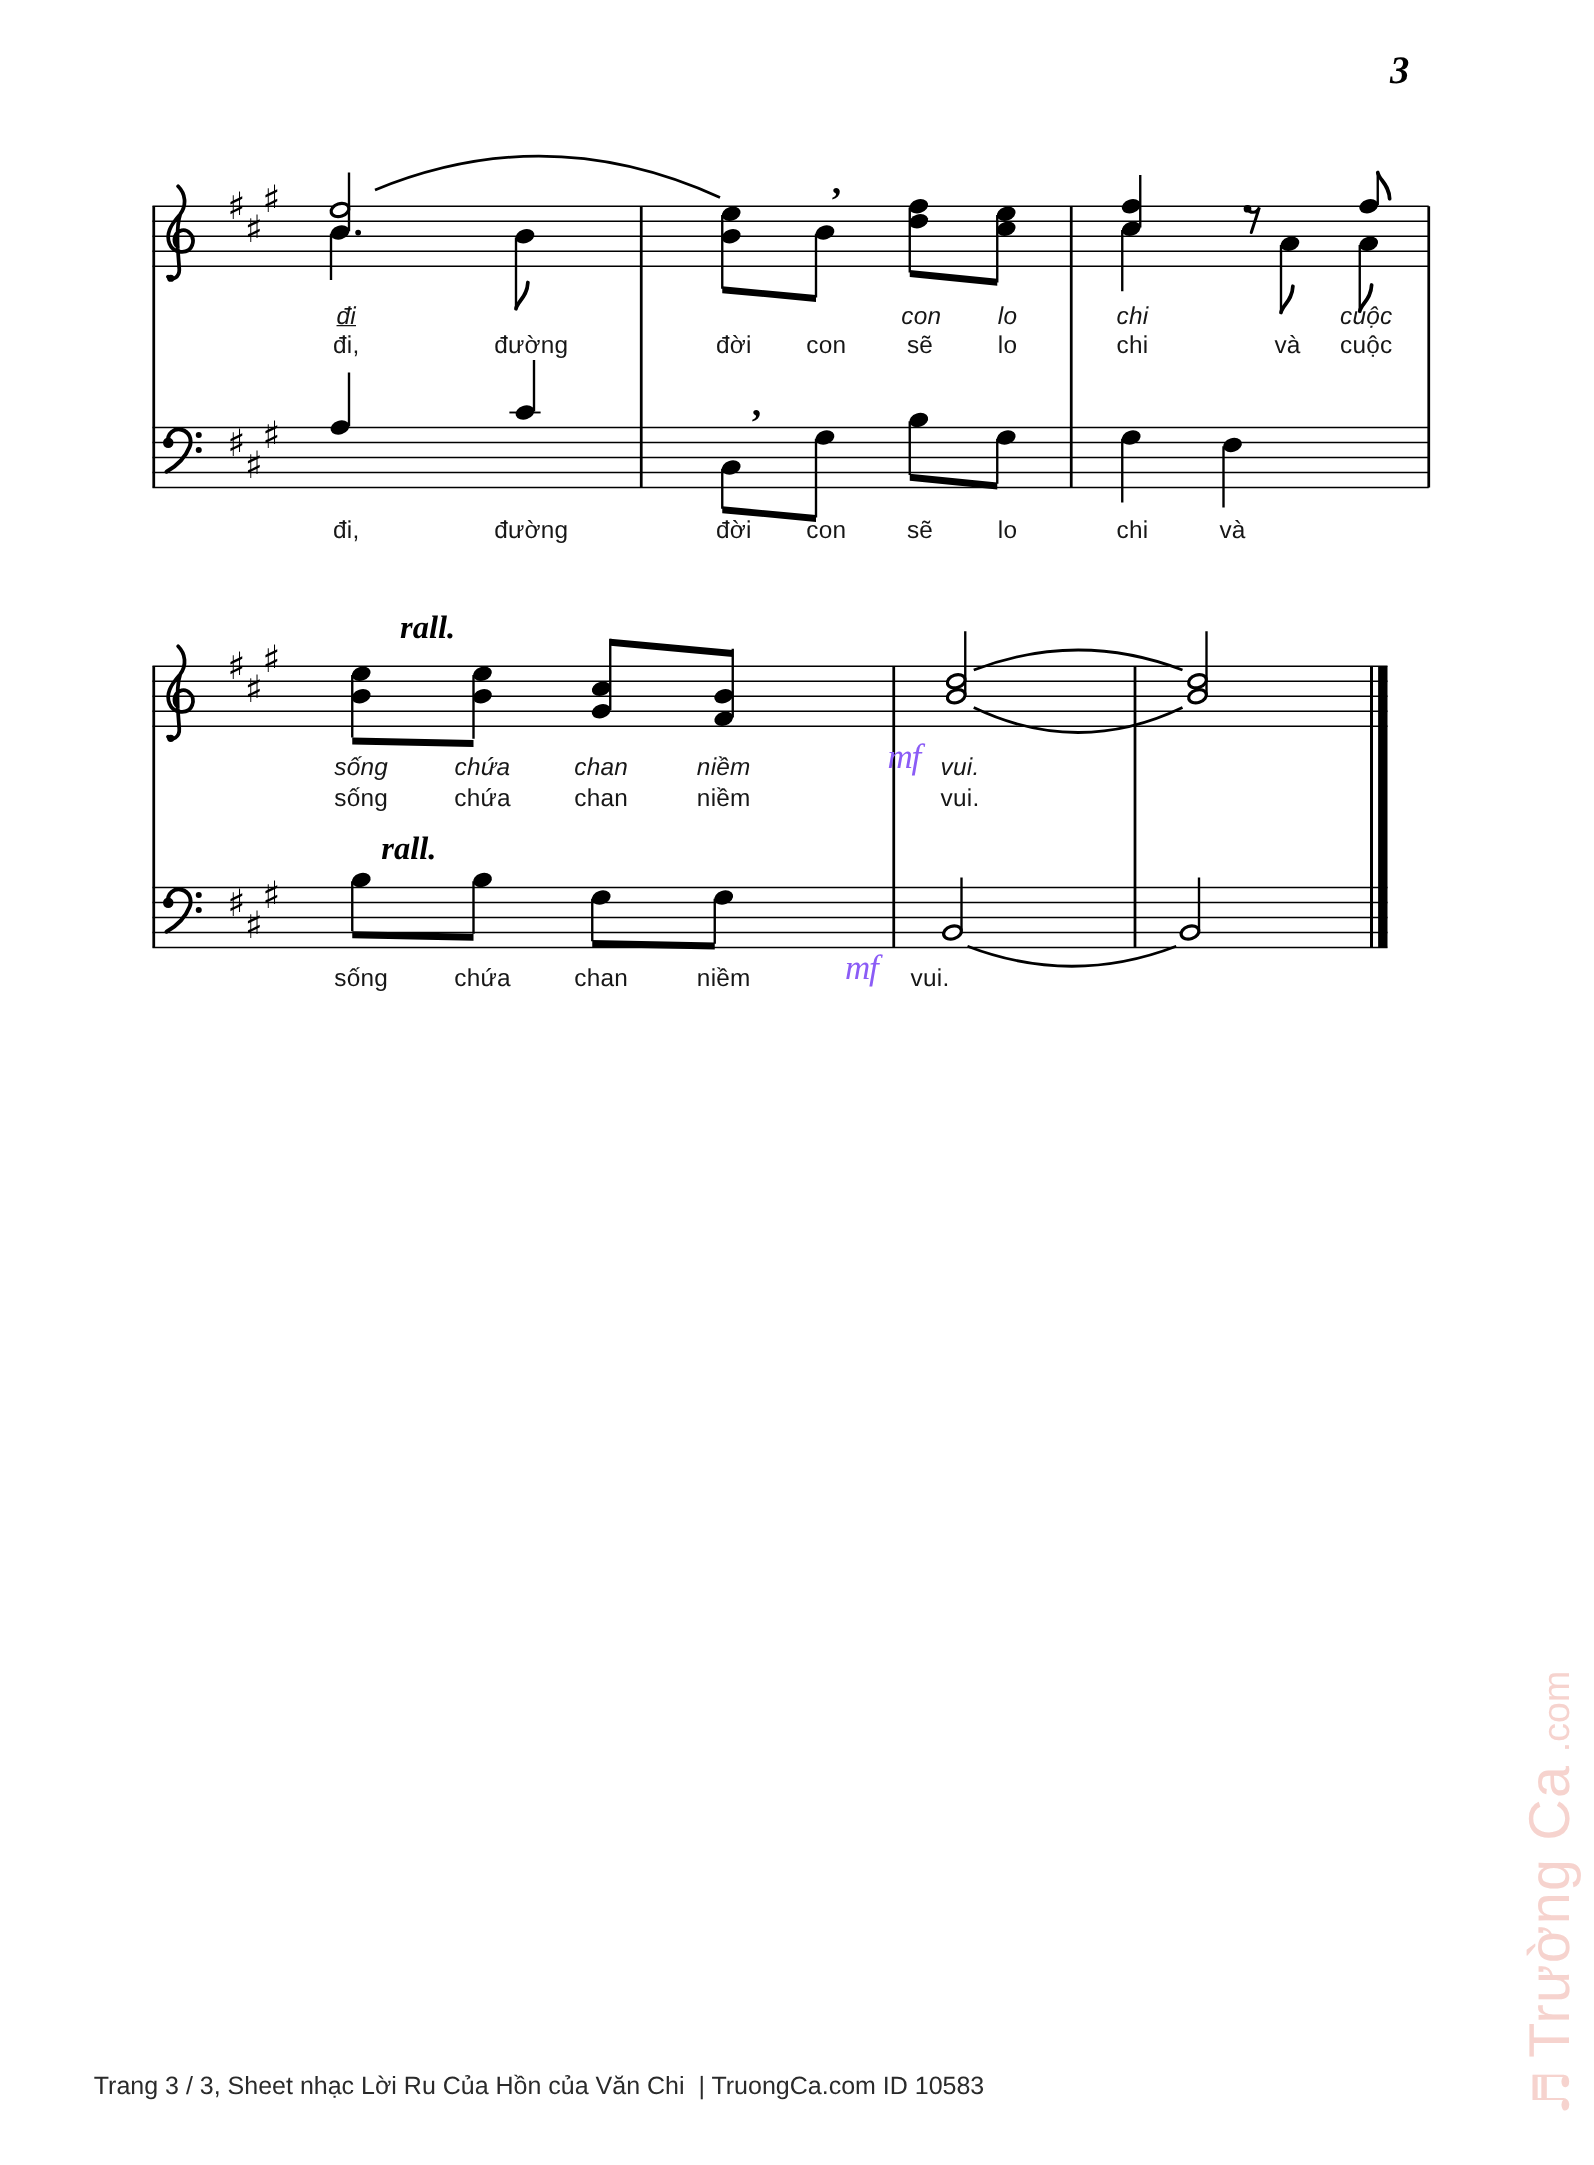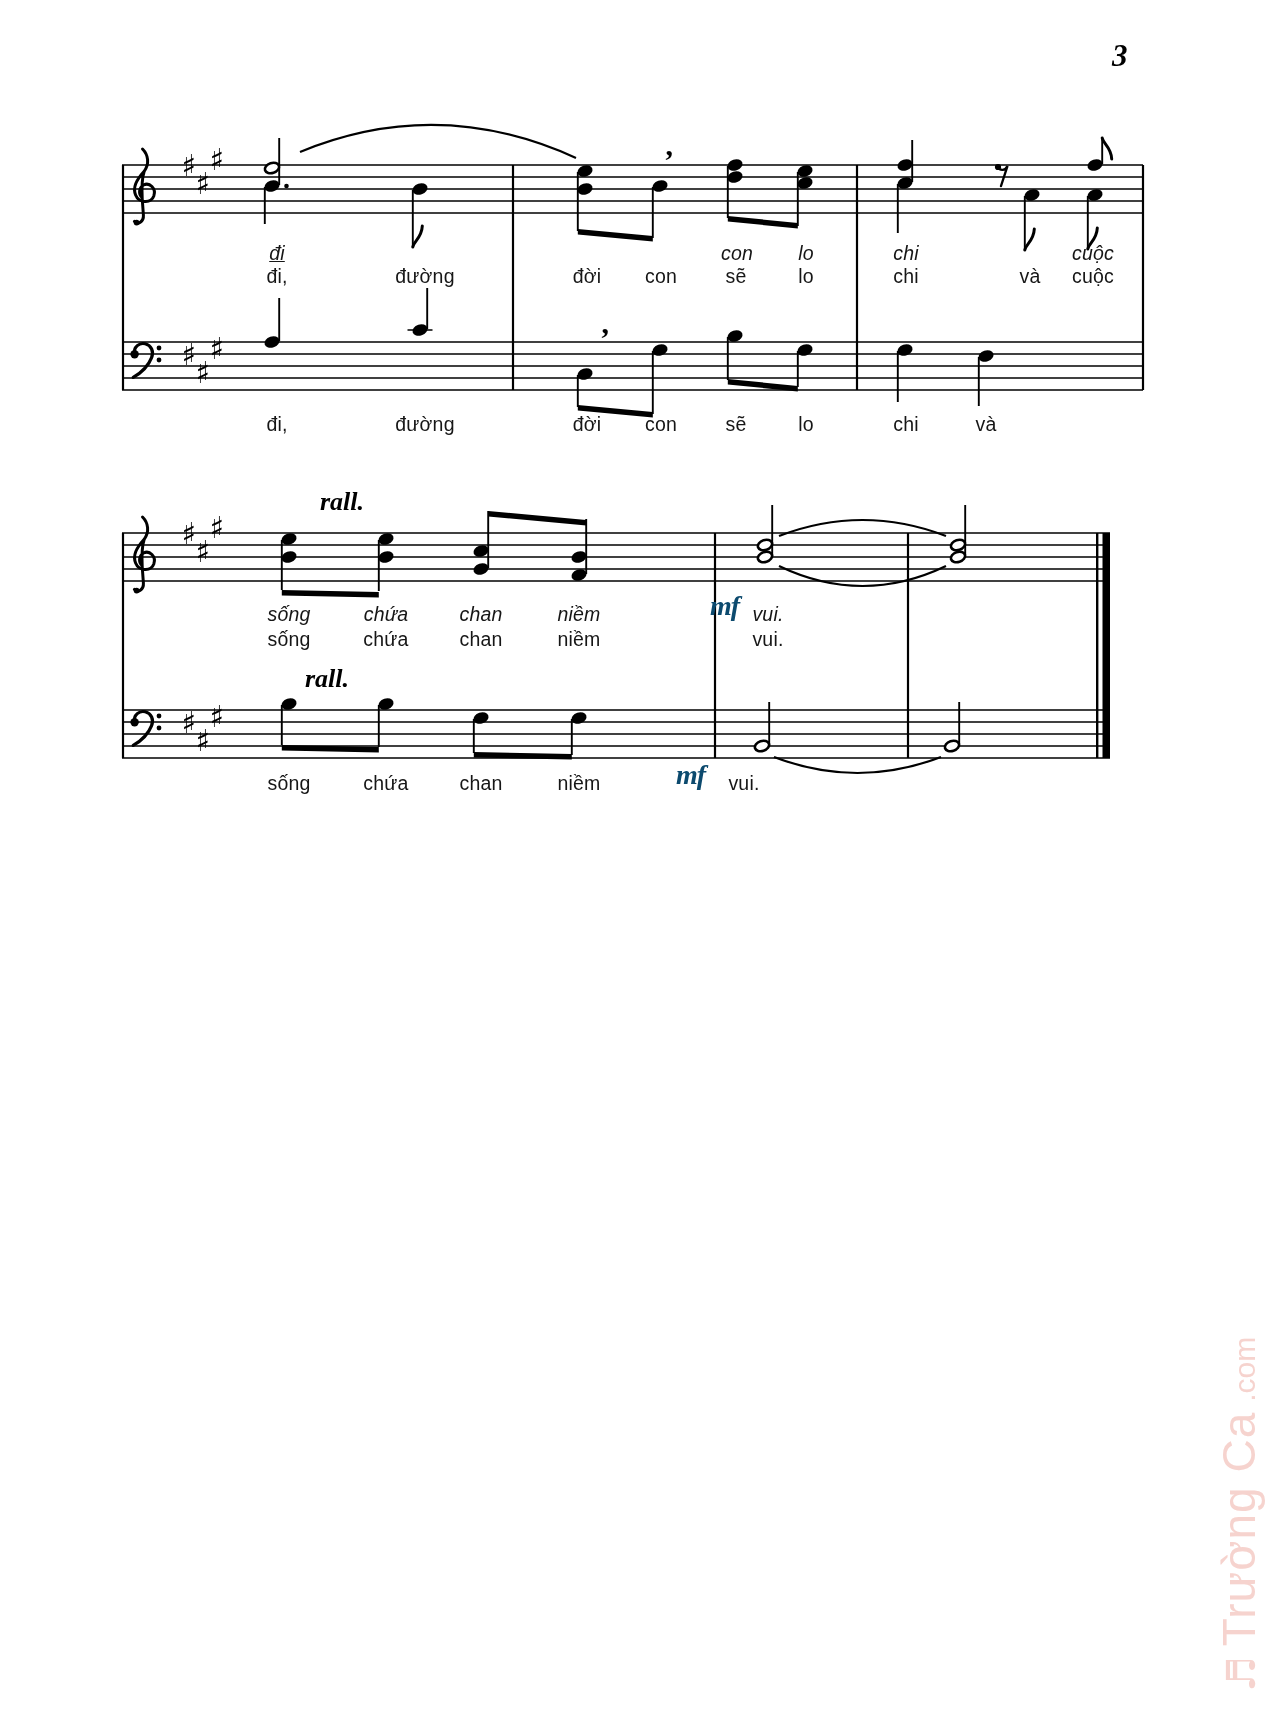--- a/index.html
+++ b/index.html
@@ -7,21 +7,21 @@
         font-family:"Liberation Sans",sans-serif;}
   .page-number{position:absolute;left:1112px;top:38px;
         font-family:"Liberation Serif",serif;font-style:italic;font-weight:700;font-size:31px;color:#000;}
   #score-svg{position:absolute;left:0;top:0;}
   .lyric{position:absolute;transform:translateX(-50%);font-size:19.5px;color:#161616;
         white-space:nowrap;letter-spacing:.2px;}
   .lyric.italic{font-style:italic;}
   .ann-tempo{position:absolute;font-family:"Liberation Serif",serif;font-style:italic;
         font-weight:700;font-size:26px;color:#000;}
   .ann-dynamic{position:absolute;font-family:"Liberation Serif",serif;font-style:italic;
-        font-weight:700;font-size:28px;letter-spacing:-1px;color:#0c4a6e;}
+        font-weight:400;font-size:28px;letter-spacing:-1px;color:#8b5cf6;}
   .footer{position:absolute;left:75px;top:1658px;font-size:20px;color:#2a2a2a;white-space:pre;}
   .watermark{position:absolute;left:1212px;top:1692px;transform:rotate(-90deg);
         transform-origin:0 0;display:flex;align-items:baseline;gap:10px;white-space:nowrap;}
   .wm-icon{font-family:"DejaVu Sans",sans-serif;font-size:40px;}
   .wm-main{font-size:46px;letter-spacing:1px;}
   .wm-suffix{font-size:30px;}
 </style>
 </head>
 <body>
 
@@ -226,13 +226,14 @@
       <span class="ann-tempo" style="left: 320px; top: 487px;">rall.</span>
       <span class="ann-tempo" style="left: 305px; top: 664px;">rall.</span>
       <span class="ann-dynamic" style="left: 710px; top: 590px;">mf</span>
       <span class="ann-dynamic" style="left: 676px; top: 759px;">mf</span>
     </div>
   <div class="watermark" style="color: rgb(246, 211, 206);">
     <span class="wm-icon">♬</span>
     <span class="wm-main">Trường Ca</span>
     <span class="wm-suffix">.com</span>
   </div>
+  <div class="footer">Trang 3 / 3, Sheet nhạc Lời Ru Của Hồn của Văn Chi  | TruongCa.com ID 10583</div>
 </div>
 
 </body></html>

